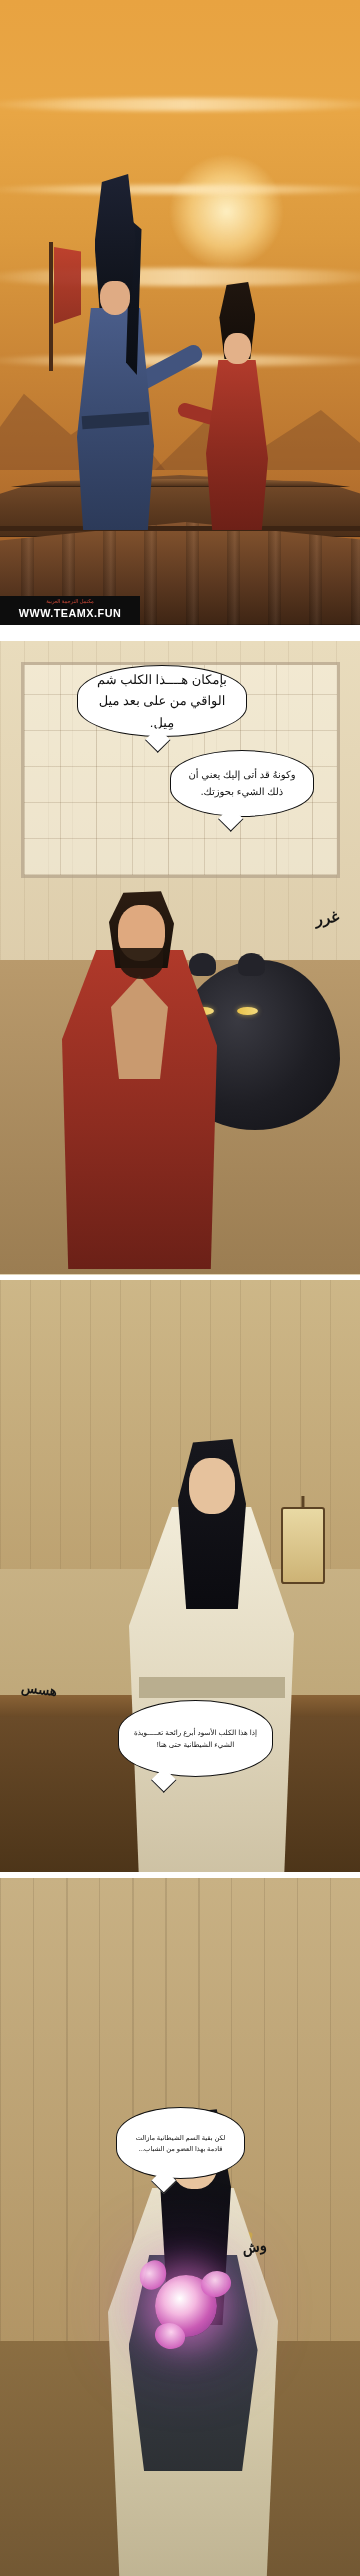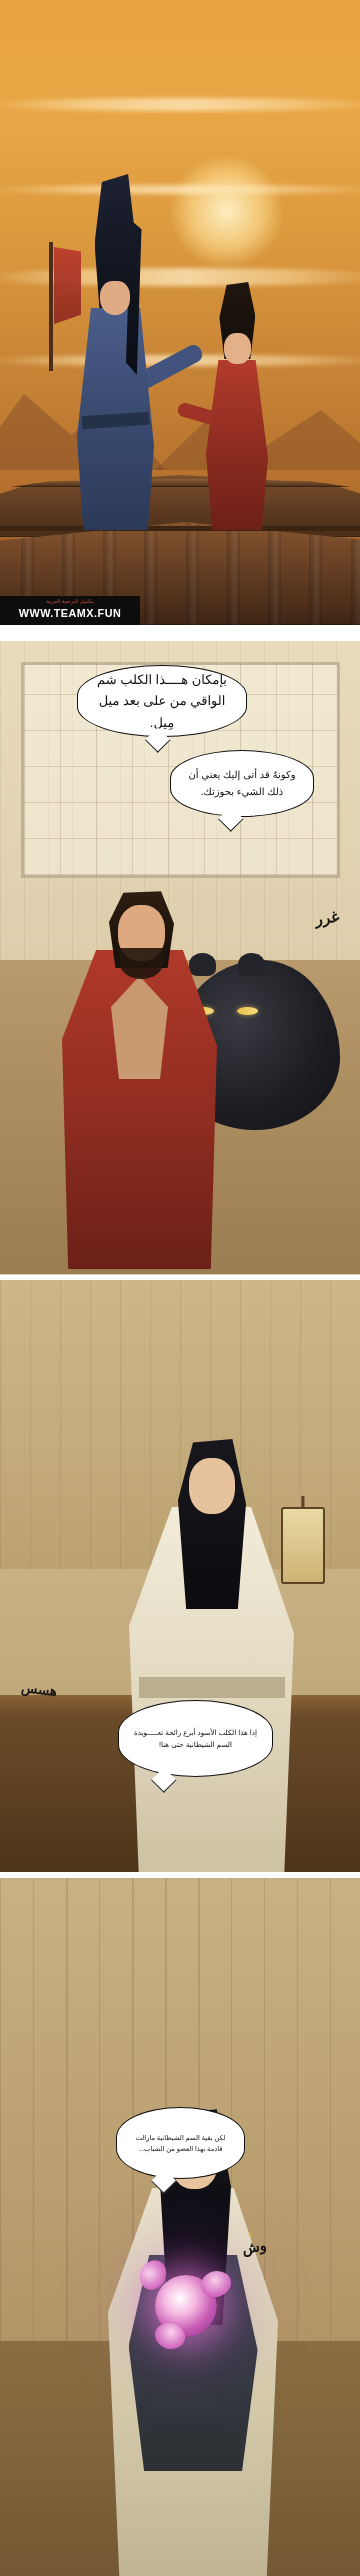--- a/index.html
+++ b/index.html
@@ -494,21 +494,21 @@
       <div class="robe"></div>
       <div class="collar"></div>
       <div class="sash"></div>
       <div class="hair"></div>
       <div class="head"></div>
     </div>
     <div class="sfx" style="left:20.6px; top:402px; font-size:13.4px; transform:rotate(6deg);">هسس</div>
   </section>
 
   <div class="bubble" style="left:118px; top:1700px; width:155px; height:77px; font-size:7.2px;">
-    <span class="txt">إذا هذا الكلب الأسود أبرع رائحة تعـــــويذة السم الشيطانية حتى هنا!</span>
+    <span class="txt">إذا هذا الكلب الأسود أبرع رائحة تعـــــويذة الشيء الشيطانية حتى هنا!</span>
   </div>
   <div class="btail" style="left:155px; top:1771px; transform:rotate(45deg);"></div>
 
   <div class="gutter" style="top:1873px"></div>
 
   <section class="panel p4">
     <div class="bgpanelwall"></div>
     <div class="floor2"></div>
     <div class="sword"></div>
     <div class="fig figE">

